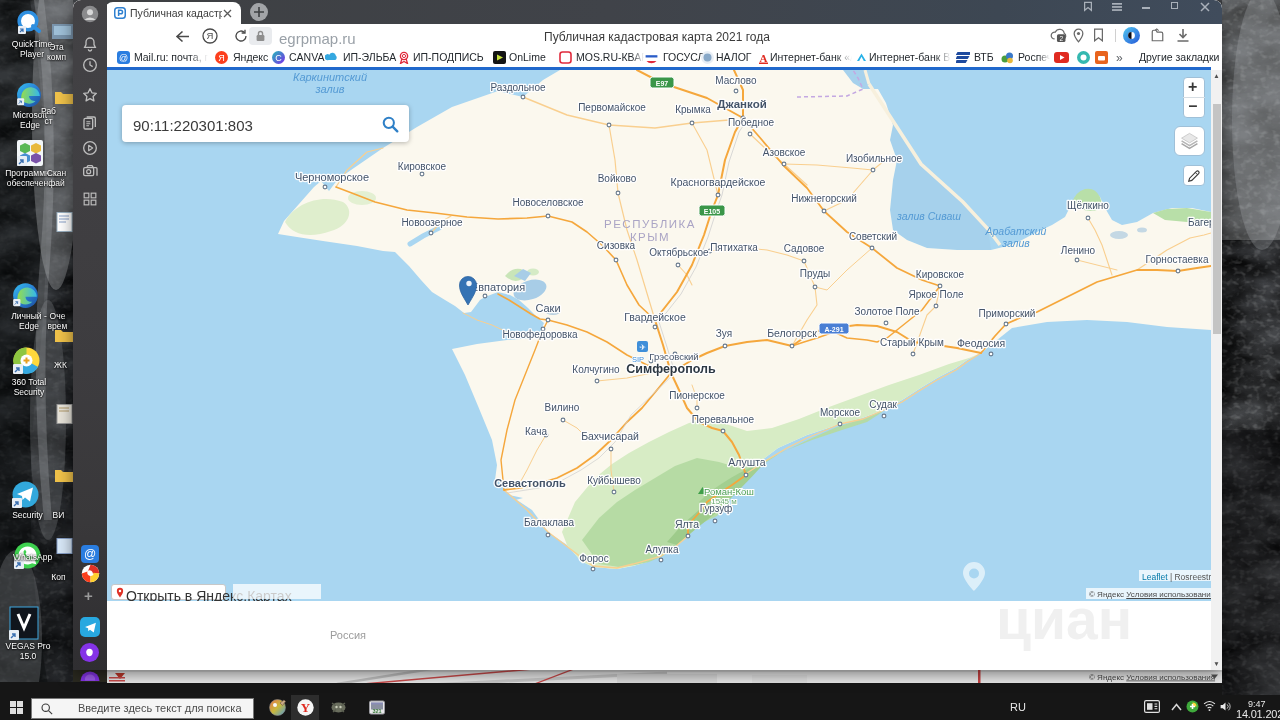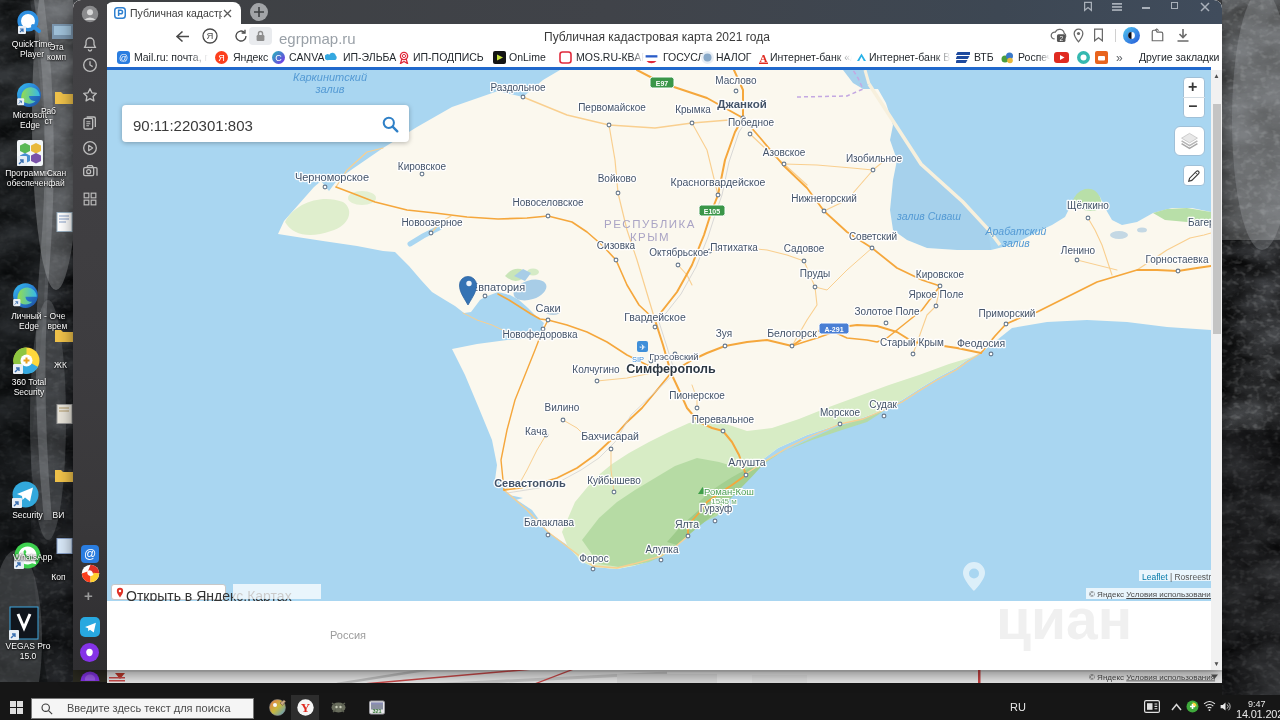--- a/index.html
+++ b/index.html
@@ -664,21 +664,21 @@
         <rect x="0" y="0" width="6" height="6" fill="#dedede"></rect>
         <rect x="7" y="0" width="6" height="6" fill="#dedede"></rect>
         <rect x="0" y="7" width="6" height="6" fill="#dedede"></rect>
         <rect x="7" y="7" width="6" height="6" fill="#dedede"></rect>
       </svg>
   <div id="tsearch">
     <svg class="abs" style="left:9px;top:4px" width="12" height="12" viewBox="0 0 14 14">
           <circle cx="5.5" cy="5.5" r="4.3" fill="none" stroke="#3a3a3a" stroke-width="1.3"></circle>
           <path d="M8.8 8.8 L13 13" stroke="#3a3a3a" stroke-width="1.3"></path>
         </svg>
-    <span style="margin-left:35px">Введите здесь текст для поиска</span>
+    <span style="margin-left:46px">Введите здесь текст для поиска</span>
   </div>
   <svg class="abs" style="left:269px;top:4px" width="17" height="17">
         <defs>
           <linearGradient id="pnt" x1="0" y1="0" x2="1" y2="1">
             <stop offset="0" stop-color="#e8734a"></stop>
             <stop offset=".5" stop-color="#c8b83c"></stop>
             <stop offset="1" stop-color="#4a98d8"></stop>
           </linearGradient>
         </defs>
         <circle cx="8.5" cy="8.5" r="8" fill="url(#pnt)"></circle>

